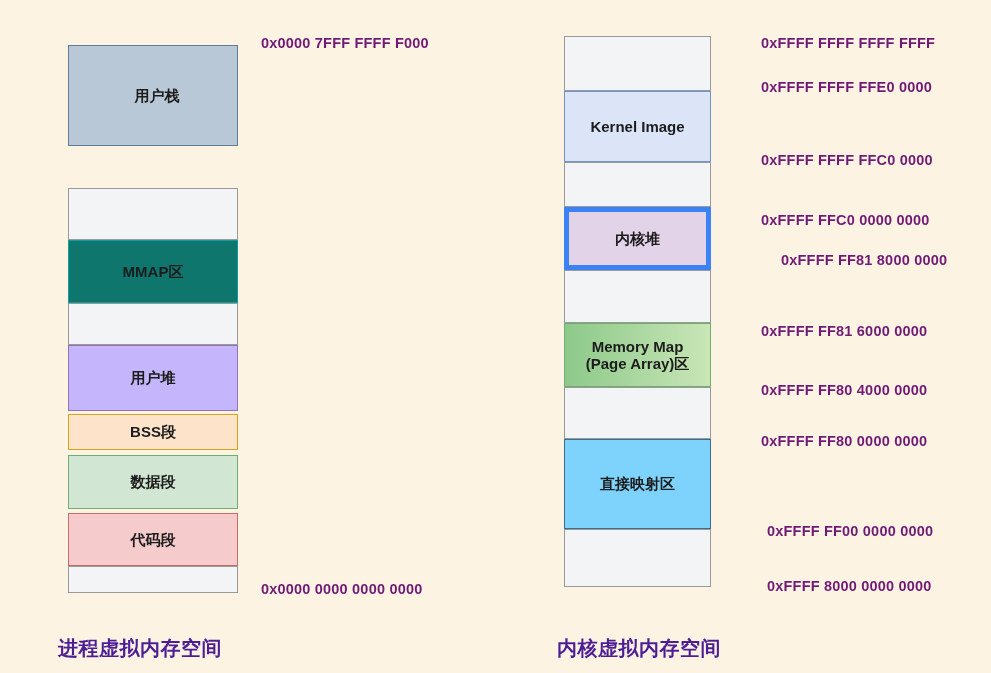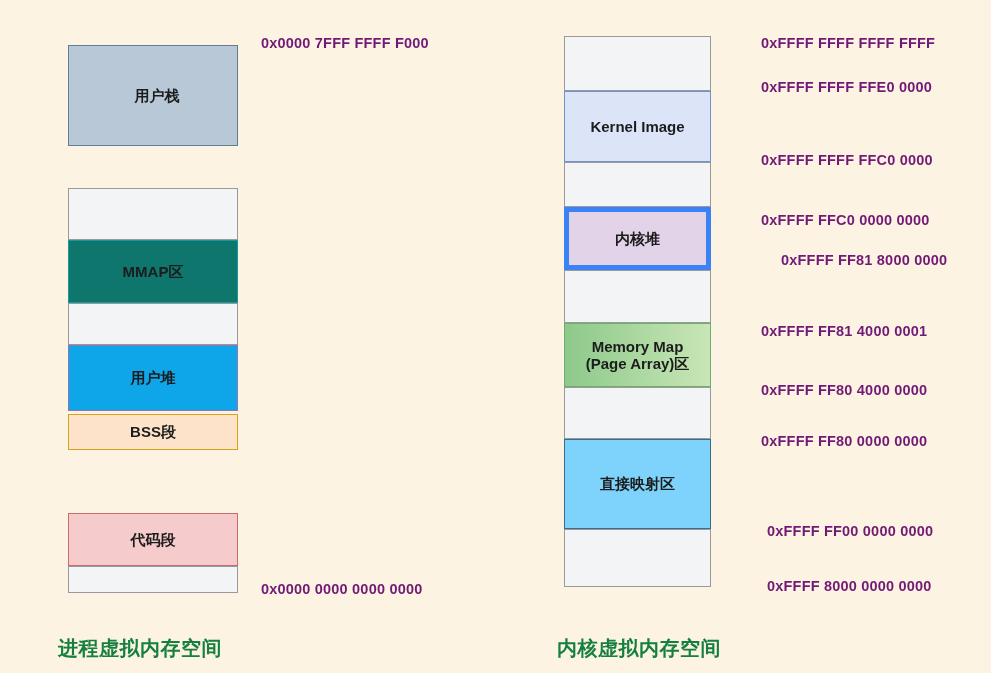--- a/index.html
+++ b/index.html
@@ -24,21 +24,21 @@
     color:#1c1c1c;
     font-weight:bold;
     line-height:1.16;
   }
   .blk.empty{background:#f3f4f6;border:1px solid #9a9a9a;}
   .blk .lbl{display:block;}
 
   
   .seg-stack {background:#b8c8d6;border:1px solid #5f7d96;}
   .seg-mmap  {background:#0f766e;border:1px solid #159a9c;}
-  .seg-heap  {background:#0ea5e9;border:1px solid #9273b5;}
+  .seg-heap  {background:#c4b5fd;border:1px solid #9273b5;}
   .seg-bss   {background:#fce3ca;border:1px solid #d9a21b;}
   .seg-data  {background:#d2e7d3;border:1px solid #6fae6e;}
   .seg-code  {background:#f6cbcc;border:1px solid #c96a6c;}
 
   
   .seg-kimage{background:#dbe5f7;border:1px solid #6f93cf;}
   .seg-kheap {background:#e3d3e8;border:5px solid #3b82f6;}
   .seg-mmap2 {background:linear-gradient(to right,#8dc98a,#c9e6b6);border:1px solid #6fae6e;}
   .seg-direct{background:#7dd3fc;border:1px solid #3f6versa;border:1px solid #3f6b8a;}
 
@@ -51,21 +51,21 @@
     color:#701a75;
     white-space:nowrap;
     letter-spacing:0.2px;
   }
 
   
   .caption{
     position:absolute;
     font-size:20px;
     font-weight:bold;
-    color:#15803d;
+    color:#4c1d95;
     white-space:nowrap;
     letter-spacing:0.5px;
   }
 </style>
 </head>
 <body>
 
 <div class="canvas">
 
   <div class="col" id="left-col" style="left:68px;top:36px;width:170px;height:560px;">
@@ -75,20 +75,23 @@
       <div class="blk empty" style="left: 0px; top: 152px; width: 100%; height: 52px; font-size: 15px;"></div>
       <div class="blk seg-mmap" style="left: 0px; top: 204px; width: 100%; height: 63px; font-size: 15px;">
         <span class="lbl">MMAP区</span>
       </div>
       <div class="blk empty" style="left: 0px; top: 267px; width: 100%; height: 42px; font-size: 15px;"></div>
       <div class="blk seg-heap" style="left: 0px; top: 309px; width: 100%; height: 66px; font-size: 15px;">
         <span class="lbl">用户堆</span>
       </div>
       <div class="blk seg-bss" style="left: 0px; top: 378px; width: 100%; height: 36px; font-size: 15px;">
         <span class="lbl">BSS段</span>
+      </div>
+      <div class="blk seg-data" style="left: 0px; top: 419px; width: 100%; height: 54px; font-size: 15px;">
+        <span class="lbl">数据段</span>
       </div>
       <div class="blk seg-code" style="left: 0px; top: 477px; width: 100%; height: 53px; font-size: 15px;">
         <span class="lbl">代码段</span>
       </div>
       <div class="blk empty" style="left: 0px; top: 530px; width: 100%; height: 27px; font-size: 15px;"></div>
     </div>
 
   <div class="addr" style="left:261px;top:35px;">0x0000 7FFF FFFF F000</div>
 
   <div class="addr" style="left:261px;top:581px;">0x0000 0000 0000 0000</div>
@@ -114,21 +117,21 @@
       </div>
       <div class="blk empty" style="left: 0px; top: 493px; width: 100%; height: 58px; font-size: 15px;"></div>
     </div>
 
   <div id="right-addresses">
       <div class="addr" style="left: 761px; top: 35px;">0xFFFF FFFF FFFF FFFF</div>
       <div class="addr" style="left: 761px; top: 79px;">0xFFFF FFFF FFE0 0000</div>
       <div class="addr" style="left: 761px; top: 152px;">0xFFFF FFFF FFC0 0000</div>
       <div class="addr" style="left: 761px; top: 200px; margin-top: 12px;">0xFFFF FFC0 0000 0000</div>
       <div class="addr" style="left: 761px; top: 252px; margin-left: 20px;">0xFFFF FF81 8000 0000</div>
-      <div class="addr" style="left: 761px; top: 323px;">0xFFFF FF81 4000 0001</div>
+      <div class="addr" style="left: 761px; top: 323px;">0xFFFF FF81 6000 0000</div>
       <div class="addr" style="left: 761px; top: 382px;">0xFFFF FF80 4000 0000</div>
       <div class="addr" style="left: 761px; top: 433px;">0xFFFF FF80 0000 0000</div>
       <div class="addr" style="left: 767px; top: 523px; text-align: right;">0xFFFF FF00 0000 0000</div>
       <div class="addr" style="left: 767px; top: 578px;">0xFFFF 8000 0000 0000</div>
     </div>
 
   <div class="caption" style="left:557px;top:635px;">内核虚拟内存空间</div>
 
 </div>
 

